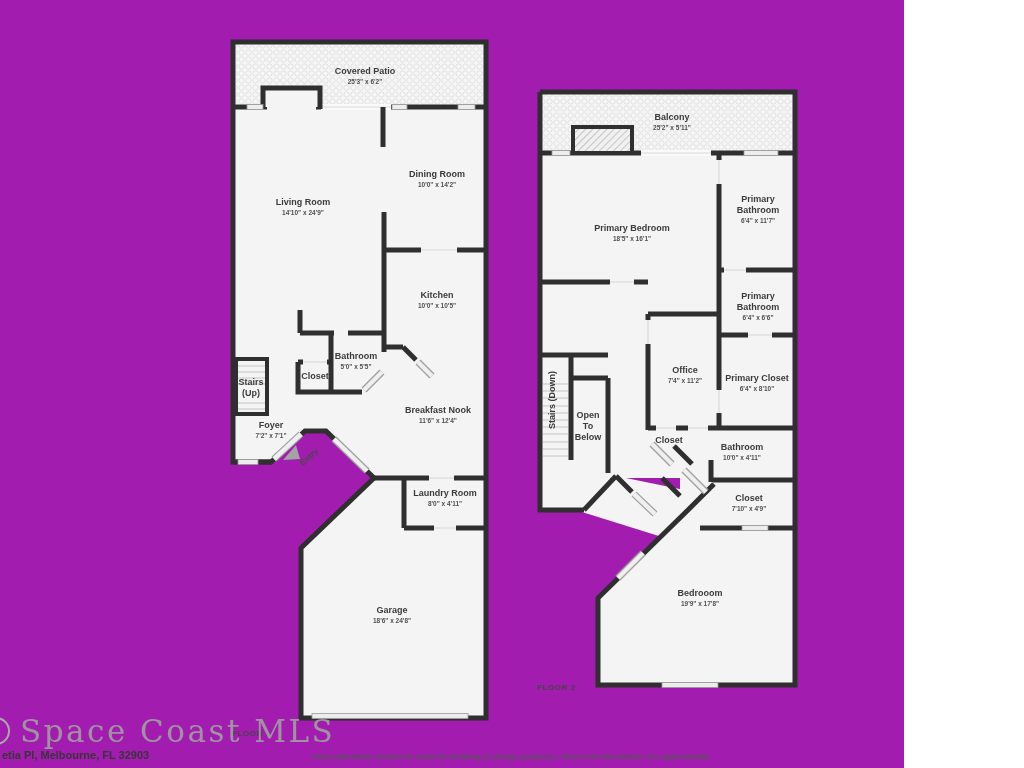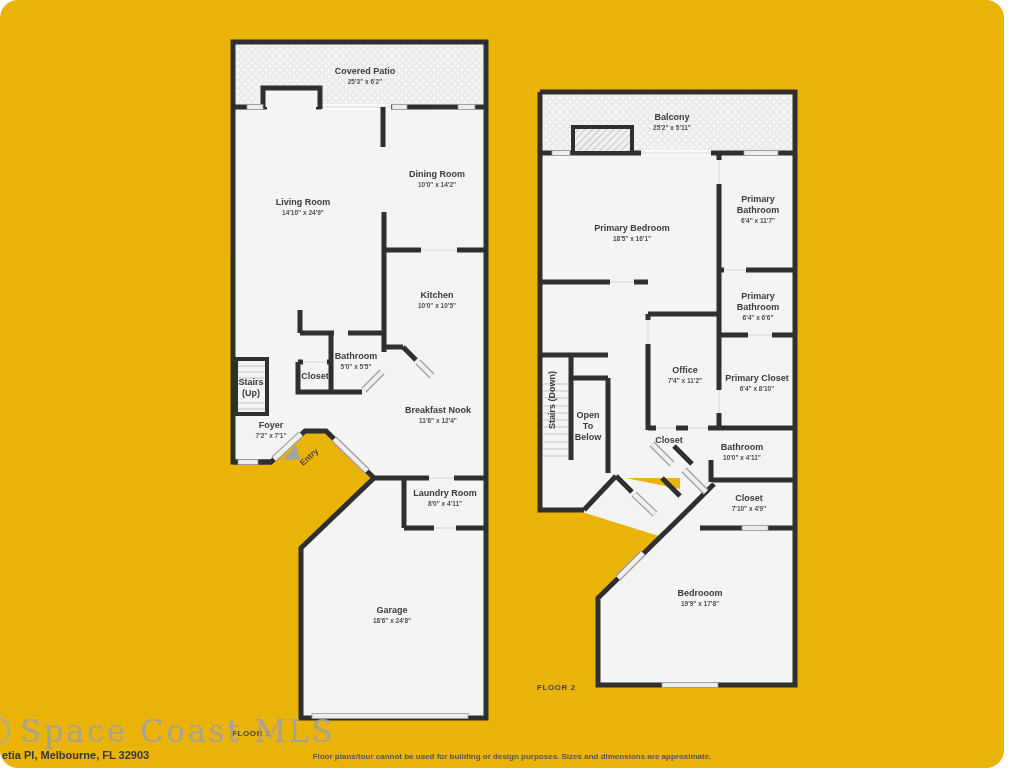--- a/index.html
+++ b/index.html
@@ -1,16 +1,16 @@
 <!DOCTYPE html>
 <html><head>
 <meta charset="utf-8">
 <style>
   html,body{margin:0;padding:0;background:#ffffff;}
-  #stage{position:relative;width:1004px;height:768px;background:#eab308;overflow:hidden;border-radius:18px;}
+  #stage{position:relative;width:904px;height:768px;background:#a21caf;overflow:hidden;}
   svg{position:absolute;left:0;top:0;}
   .rname{font:bold 9px "Liberation Sans",sans-serif;fill:#3b3b3b;}
   .rdim{font:bold 6.5px "Liberation Sans",sans-serif;fill:#4f4f4f;}
   .floorlab{font:bold 8px "Liberation Sans",sans-serif;fill:#454545;letter-spacing:.6px;}
   .disc{font:bold 8px "Liberation Sans",sans-serif;fill:#555555;}
   .addr{font:bold 11px "Liberation Sans",sans-serif;fill:#363636;}
   .logo{font:31px "DejaVu Serif",serif;fill:#a0a0a0;letter-spacing:2.5px;opacity:.9;}
   .entrytxt{font:bold 8.5px "Liberation Sans",sans-serif;fill:#4a4a4a;}
   .wall{stroke:#2f2f2f;stroke-width:5;fill:none;stroke-linecap:butt;}
   .wallthin{stroke:#2f2f2f;stroke-width:4;fill:none;}

